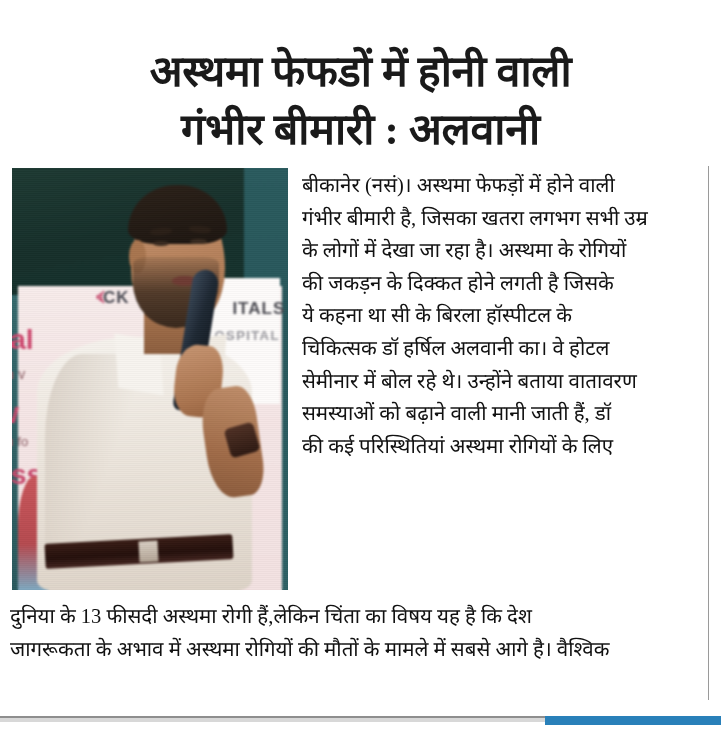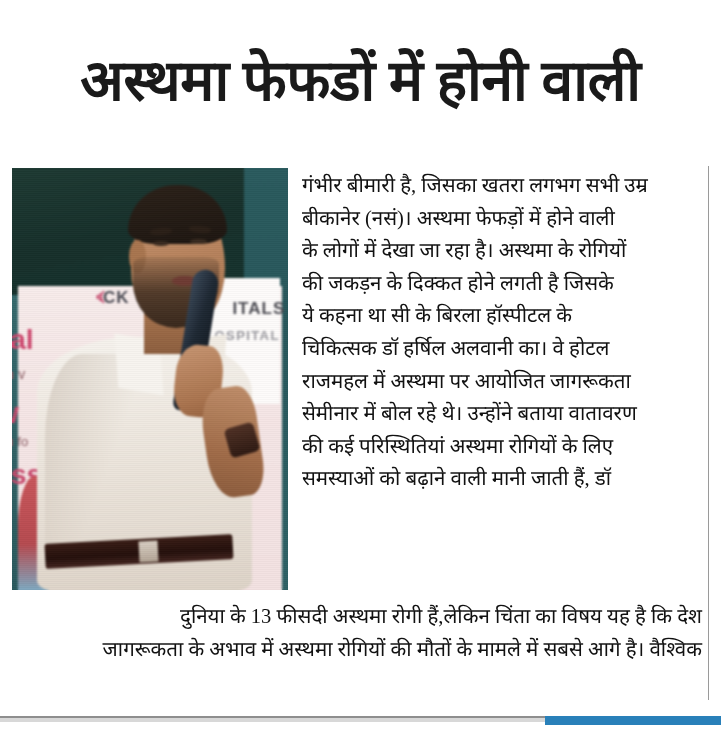--- a/index.html
+++ b/index.html
@@ -25,21 +25,21 @@
   
   .headline {
     position: absolute;
     left: 0;
     top: 14px;
     width: 721px;
     text-align: center;
     color: #1a1a1a;
     font-family: "Liberation Serif", "DejaVu Serif", serif;
     font-weight: bold;
-    font-size: 57px;
+    font-size: 43px;
     line-height: 58px;
     letter-spacing: -0.3px;
     -webkit-font-smoothing: antialiased;
   }
   .headline .hl-line {
     display: block;
     white-space: nowrap;
   }
 
   
@@ -369,21 +369,21 @@
     font-size: 20.5px;
     line-height: 32.6px;
     text-align: justify;
   }
   .full-text .ln {
     display: block;
     white-space: nowrap;
   }
   .full-text .ln.jst {
     display: flex;
-    justify-content: flex-end;
+    justify-content: flex-start;
   }
 
   
   .v-rule {
     position: absolute;
     left: 708px;
     top: 166px;
     width: 1px;
     height: 534px;
     background: #9a9a9a;
@@ -421,20 +421,21 @@
     background: #ffffff;
   }
 </style>
 </head>
 <body>
 
 <div id="page">
 
   <h1 class="headline">
     <span class="hl-line">अस्थमा फेफडों में होनी वाली</span>
+    <span class="hl-line">गंभीर बीमारी : अलवानी</span>
   </h1>
 
   <div class="photo-wrap">
     <div class="photo">
       <div class="ph-bg-green"></div>
       <div class="ph-bg-teal"></div>
       <div class="ph-bg-teal-l"></div>
       <div class="ph-banner"></div>
       <div class="ph-banner-card"></div>
 
@@ -476,48 +477,45 @@
       <div class="ph-watch"></div>
       <div class="ph-belt"></div>
       <div class="ph-buckle"></div>
       <div class="ph-blur"></div>
       <div class="ph-grain"></div>
     </div>
   </div>
 
   <div class="col-right">
     <span class="ln jst">
+        <span>बीकानेर (नसं)। अस्थमा फेफड़ों में होने वाली</span>
+      </span>
+    <span class="ln jst">
         <span>गंभीर बीमारी है, जिसका खतरा लगभग सभी उम्र</span>
       </span>
     <span class="ln jst">
-        <span>बीकानेर (नसं)। अस्थमा फेफड़ों में होने वाली</span>
-      </span>
-    <span class="ln jst">
         <span>के लोगों में देखा जा रहा है। अस्थमा के रोगियों</span>
       </span>
     <span class="ln jst">
         <span>की जकड़न के दिक्कत होने  लगती है जिसके</span>
       </span>
     <span class="ln jst">
         <span>ये कहना था सी के बिरला हॉस्पीटल के</span>
       </span>
     <span class="ln jst">
         <span>चिकित्सक डॉ हर्षिल अलवानी का। वे  होटल</span>
       </span>
     <span class="ln jst">
-        <span>राजमहल में अस्थमा पर आयोजित जागरूकता</span>
-      </span>
-    <span class="ln jst">
         <span>सेमीनार  में बोल रहे थे। उन्होंने बताया वातावरण</span>
       </span>
     <span class="ln jst">
+        <span>समस्याओं को बढ़ाने वाली मानी जाती हैं, डॉ</span>
+      </span>
+    <span class="ln jst">
         <span>की कई परिस्थितियां अस्थमा रोगियों के लिए</span>
-      </span>
-    <span class="ln jst">
-        <span>समस्याओं को बढ़ाने वाली मानी जाती हैं, डॉ</span>
       </span>
   </div>
 
   <div class="full-text">
     <span class="ln jst">
         <span>दुनिया के 13 फीसदी अस्थमा रोगी हैं,लेकिन चिंता का विषय यह है कि देश</span>
       </span>
     <span class="ln jst">
         <span>जागरूकता के अभाव में अस्थमा रोगियों की मौतों के मामले में सबसे आगे है। वैश्विक</span>
       </span>

